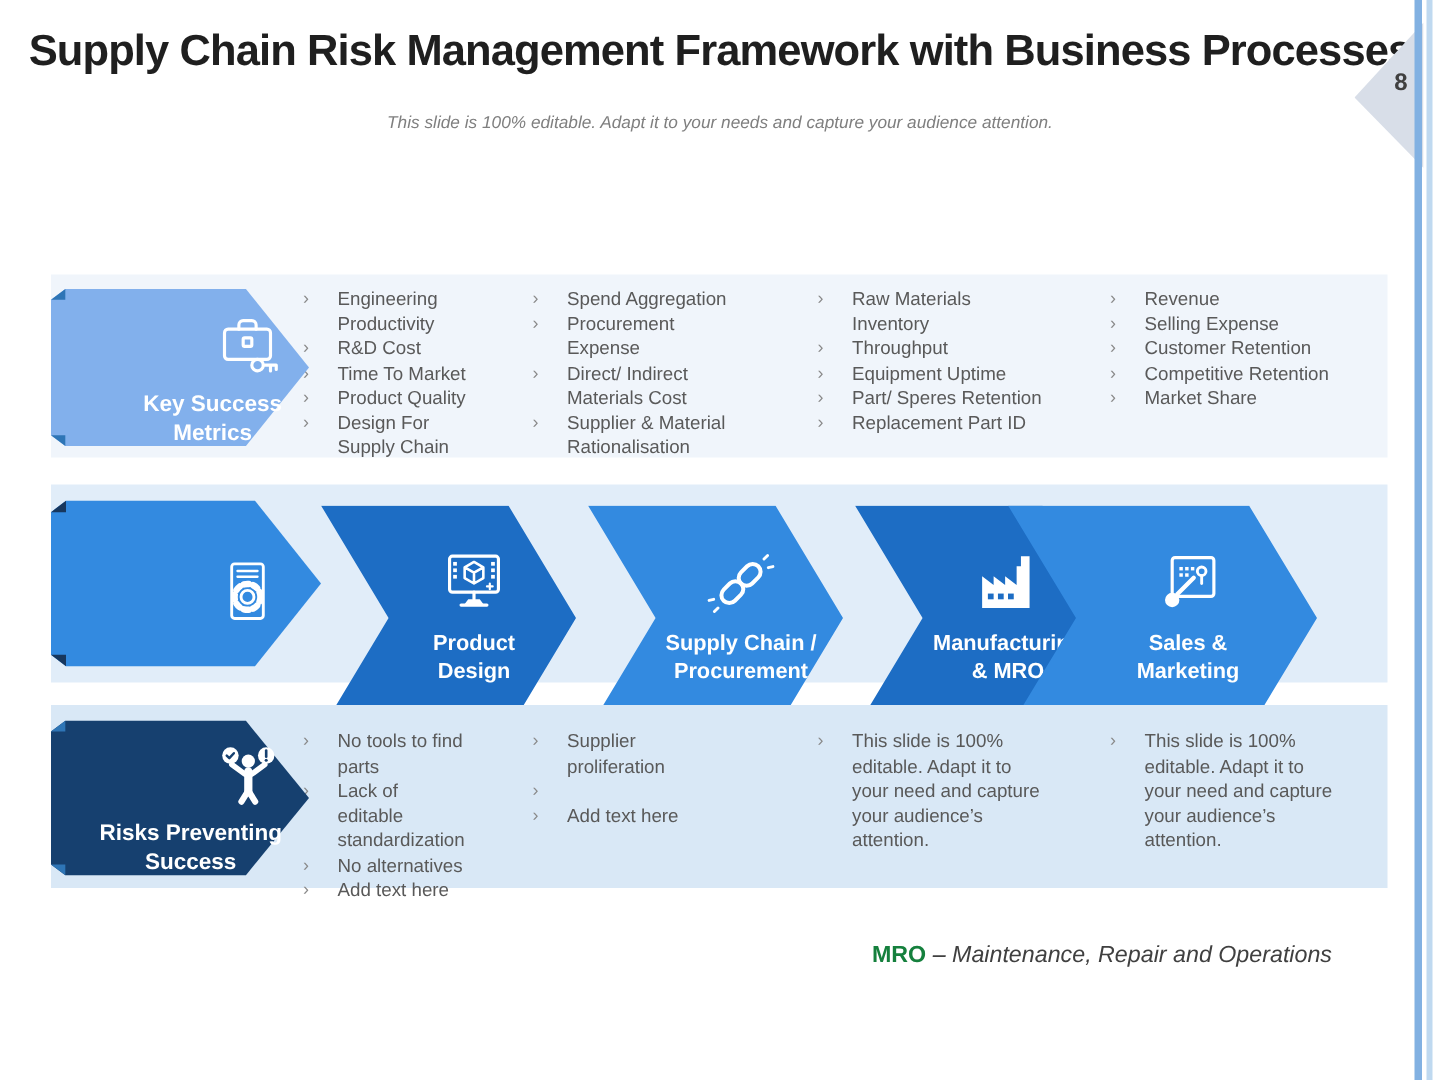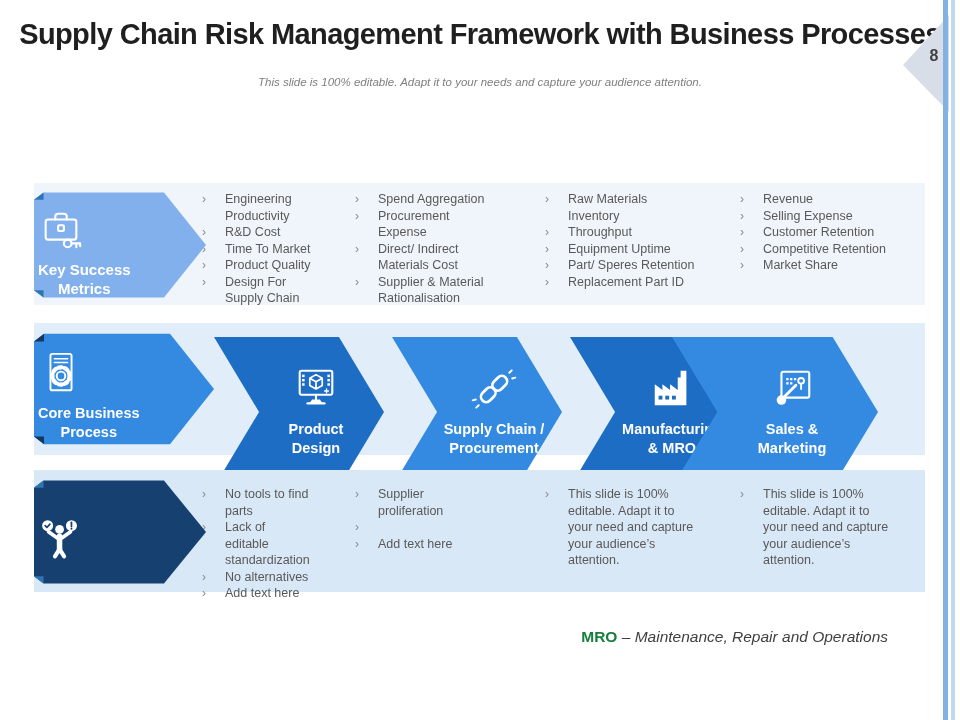--- a/index.html
+++ b/index.html
@@ -24,21 +24,21 @@
   
   .band{position:absolute;left:34px;width:891px;}
   .band-metrics{top:183px;height:122px;background:var(--band1-bg);}
   .band-process{top:323px;height:132px;background:var(--band2-bg);}
   .band-risks{top:470px;height:122px;background:var(--band3-bg);}
 
   
   .ribbon{position:absolute;left:0;}
   .ribbon svg.shape{position:absolute;left:0;top:0;width:100%;height:100%;}
   .ribbon-inner{position:absolute;left:4px;top:14px;bottom:0;width:150px;display:flex;
-                flex-direction:column;align-items:flex-start;justify-content:center;gap:7px;}
+                flex-direction:column;align-items:flex-end;justify-content:center;gap:7px;}
   .ribbon-label{color:#fff;font-weight:700;font-size:15px;line-height:19px;text-align:center;
                 white-space:pre-line;}
   .rb-metrics{top:189px;width:172px;height:112px;}
   .rb-process{top:330px;width:180px;height:118px;}
   .rb-risks{top:477px;width:172px;height:110px;}
   .rb-metrics,.rb-process,.rb-risks{position:absolute;left:34px;}
 
   
   .chev{position:absolute;top:337px;height:150px;width:170px;
         clip-path:polygon(0 0,73.5% 0,100% 50%,73.5% 100%,0 100%,26.5% 50%);}
@@ -204,22 +204,20 @@
       <polygon points="0,12 10,4 10,12" style="fill:var(--chevron-fold)"></polygon>
       <polygon points="0,112 10,112 10,120" style="fill:var(--chevron-fold)"></polygon>
     </svg>
     <div class="ribbon-inner">
       <svg class="icon-svg" width="46" height="46" viewBox="0 0 48 48" fill="none" stroke="#fff" stroke-width="2" stroke-linecap="round">
         <rect x="13" y="3" width="22" height="38" rx="2"></rect>
         <path d="M17 8 h14 M17 12 h14" stroke-width="1.6"></path>
         <circle cx="24" cy="26" r="9" stroke-width="4.5" stroke-dasharray="3.4 3.2"></circle>
         <circle cx="24" cy="26" r="4.5" stroke-width="2"></circle>
       </svg>
-      <div class="chev-label">Core Business
-Process</div>
     </div>
   </div>
 
   <div class="chev dark" style="left:214px;">
     <div class="chev-inner">
       <svg class="icon-svg" width="48" height="46" viewBox="0 0 48 48" fill="none" stroke="#fff" stroke-width="2.2" stroke-linecap="round" stroke-linejoin="round">
         <rect x="7" y="5" width="34" height="25" rx="2"></rect>
         <path d="M24 30 v5 M15 39 h18"></path>
         <path d="M20 35 h8 l3 4 h-14 z" fill="#fff" stroke="none"></path>
         <path d="M24 9 l6.5 3.75 v7.5 L24 24 l-6.5 -3.75 v-7.5 Z M17.5 12.75 L24 16.5 l6.5 -3.75 M24 16.5 V24" stroke-width="1.8"></path>
@@ -345,20 +343,22 @@
         <circle cx="23.5" cy="13.5" r="4.8" fill="#fff"></circle>
         <path d="M23.5 21 V36" stroke="#fff" stroke-width="6" stroke-linecap="round"></path>
         <path d="M21 23 L11.5 16 M26 23 L35.5 16" stroke="#fff" stroke-width="4" stroke-linecap="round"></path>
         <path d="M23.5 35 L18.5 43 M23.5 35 L28.5 43" stroke="#fff" stroke-width="4.5" stroke-linecap="round"></path>
         <circle cx="10.5" cy="9.5" r="6" fill="#fff"></circle>
         <path d="M7.8 9.5 l1.9 1.9 l3.3 -3.6" stroke-width="1.8" stroke-linecap="round" stroke-linejoin="round" style="stroke:var(--ribbon-navy)"></path>
         <circle cx="36.5" cy="9.5" r="6" fill="#fff"></circle>
         <path d="M36.5 5.8 v4.6" stroke-width="1.9" stroke-linecap="round" style="stroke:var(--ribbon-navy)"></path>
         <circle cx="36.5" cy="12.9" r="1.1" style="fill:var(--ribbon-navy)"></circle>
       </svg>
+      <div class="ribbon-label">Risks Preventing
+Success</div>
     </div>
   </div>
 
   <div class="footnote">
     <span class="term">MRO</span>
     <span class="def">– Maintenance, Repair and Operations</span>
   </div>
 
 </div>
 

